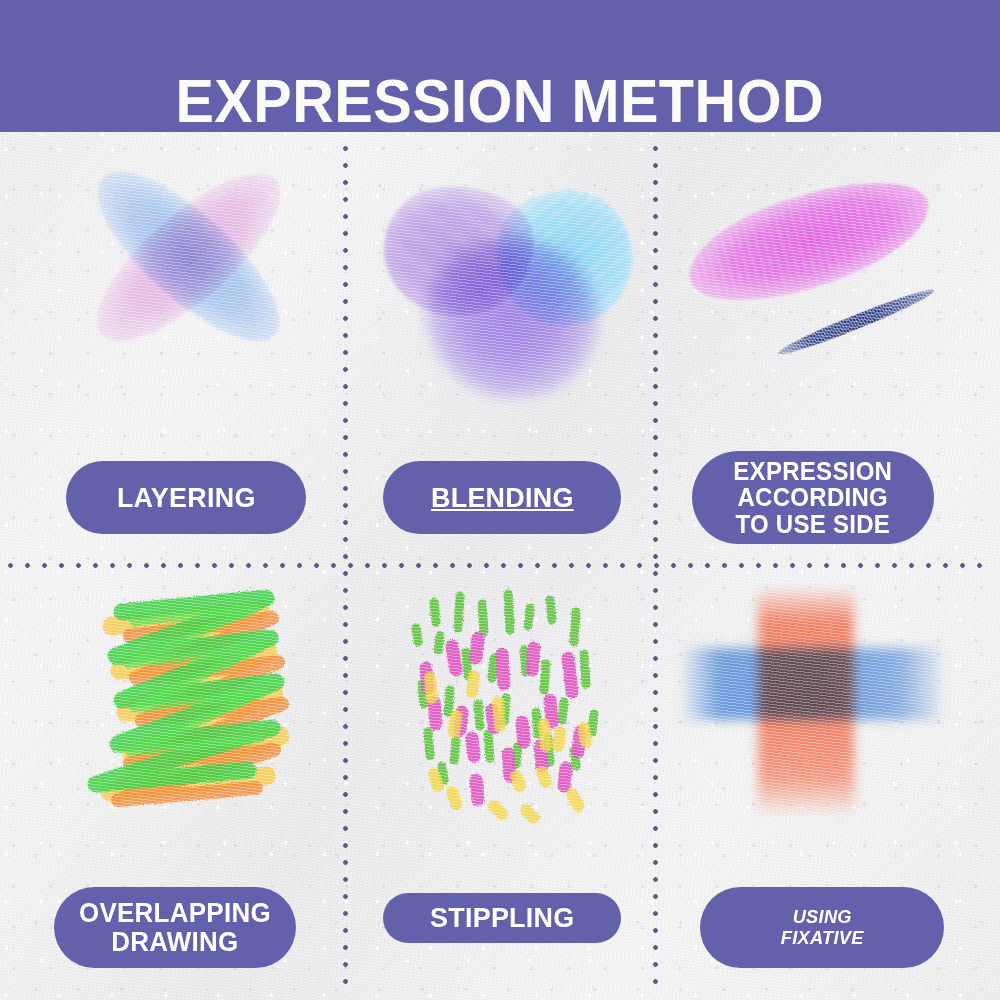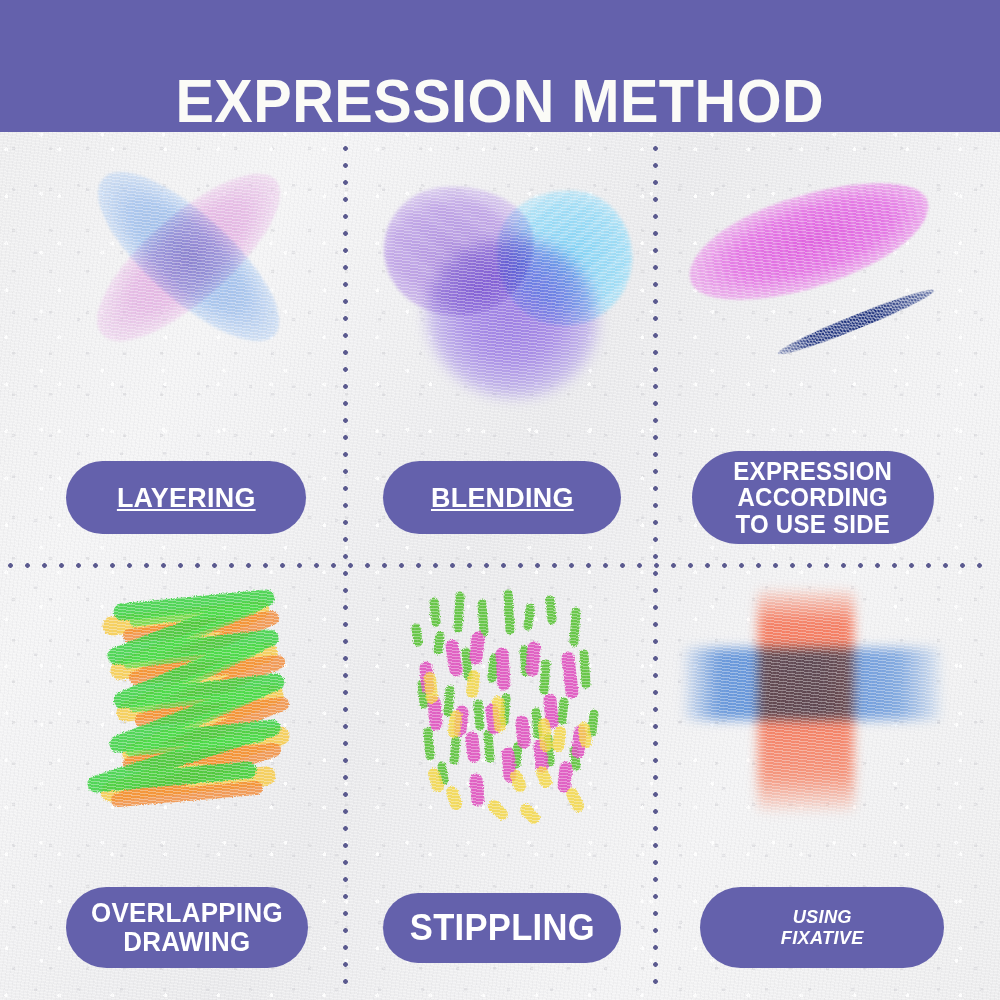--- a/index.html
+++ b/index.html
@@ -108,25 +108,25 @@
     text-align: center;
     font-family: "Liberation Sans", sans-serif;
     font-weight: bold;
     line-height: 1.06;
     letter-spacing: 0.3px;
     z-index: 7;
     box-sizing: border-box;
   }
   .pill .pl { transform: scaleX(.96); white-space: pre-line; }
 
-  #pill-layering   { left: 66px;  top: 461px; width: 240px; height: 73px; font-size: 28px; text-decoration: underline; }
+  #pill-layering   { left: 66px;  top: 461px; width: 240px; height: 73px; font-size: 28px; }
   #pill-blending   { left: 383px; top: 461px; width: 238px; height: 73px; font-size: 28px; text-decoration: underline; }
   #pill-side       { left: 692px; top: 451px; width: 242px; height: 93px; font-size: 25px; }
-  #pill-overlap    { left: 66px;  top: 887px; width: 242px; height: 81px; font-size: 27px; }
-  #pill-stippling  { left: 383px; top: 893px; width: 238px; height: 70px; font-size: 36px; }
+  #pill-overlap    { left: 54px;  top: 887px; width: 242px; height: 81px; font-size: 27px; }
+  #pill-stippling  { left: 383px; top: 893px; width: 238px; height: 50px; font-size: 28px; }
   #pill-fixative   { left: 700px; top: 887px; width: 244px; height: 81px; font-size: 19px; font-style: italic; }
 
   
 
   
   #art-layering { left: 55px; top: 175px; width: 270px; height: 260px; }
   .stroke-diag {
     position: absolute;
     border-radius: 48% 52% 50% 50%;
     filter: blur(1.2px);

